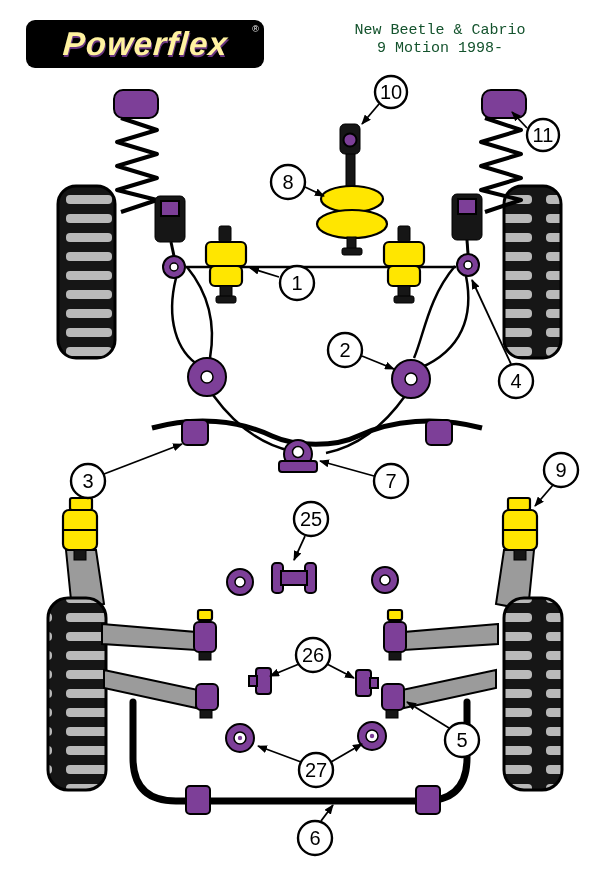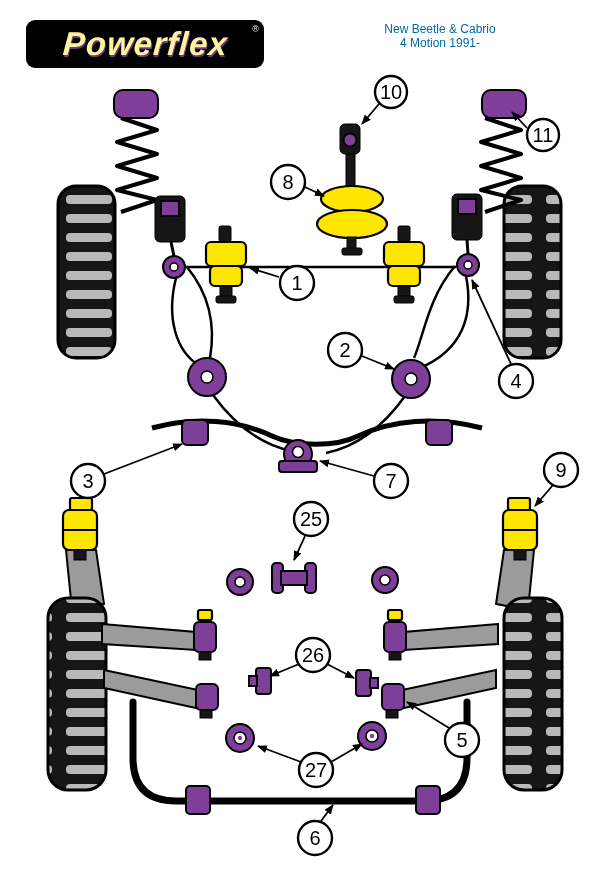--- a/index.html
+++ b/index.html
@@ -13,21 +13,21 @@
   }
   .logo .word{
     font-family:"Liberation Sans",sans-serif;font-style:italic;font-weight:bold;
     font-size:33px;letter-spacing:1px;color:#fff2a0;
     text-shadow:1px 2px 0 rgba(125,63,152,.85);
     transform:skewX(-4deg);
   }
   .logo .reg{position:absolute;right:5px;top:4px;color:#fff;font-size:9px;font-style:normal;}
   .title{
     position:absolute;left:292px;top:22px;width:296px;text-align:center;
-    color:#0369a1;font-size:12px;line-height:1.2;
+    color:#14532d;font-size:15px;line-height:1.2;font-family:Liberation Mono, monospace;
   }
   svg{position:absolute;left:0;top:0;}
   .pf{fill:var(--purple,#7d3f98);stroke:#000;stroke-width:2;}
   .yf{fill:var(--yellow,#ffe600);stroke:#000;stroke-width:2.2;}
   .gf{fill:var(--arm-grey,#9b9b9b);stroke:#000;stroke-width:2;}
   .bk{fill:#161616;stroke:#000;stroke-width:1;}
   .ln{fill:none;stroke:#000;}
   .wh{fill:#fff;stroke:#000;stroke-width:1.5;}
   .callout circle{fill:#fff;stroke:#000;stroke-width:2.4;}
   .callout text{
@@ -37,21 +37,21 @@
 </style>
 </head>
 <body>
 
 <div class="logo">
   <span class="word">Powerflex</span>
   <span class="reg">®</span>
 </div>
 <div class="title">
   <div>New Beetle &amp; Cabrio</div>
-  <div>4 Motion 1991-</div>
+  <div>9 Motion 1998-</div>
 </div>
 
 <svg width="600" height="878" viewBox="0 0 600 878">
   <defs>
     <pattern id="tread" x="0" y="0" width="60" height="19" patternUnits="userSpaceOnUse">
       <rect width="60" height="19" fill="#161616"></rect>
       <rect x="6" y="5" width="46" height="9" rx="4" fill="#b9b9b9"></rect>
     </pattern>
     <marker id="ah" viewBox="0 0 10 8" markerWidth="10" markerHeight="8" refX="9" refY="4" orient="auto" markerUnits="userSpaceOnUse">
       <path d="M0,0 L10,4 L0,8 Z" fill="#000"></path>

